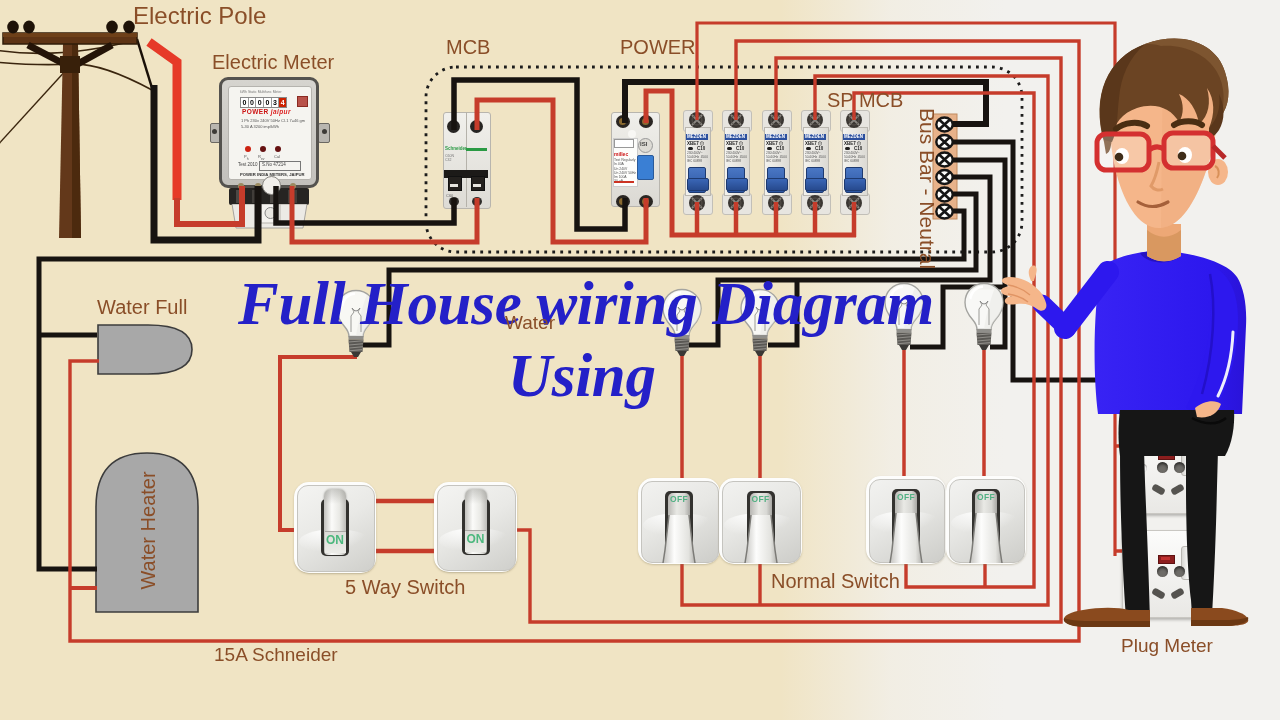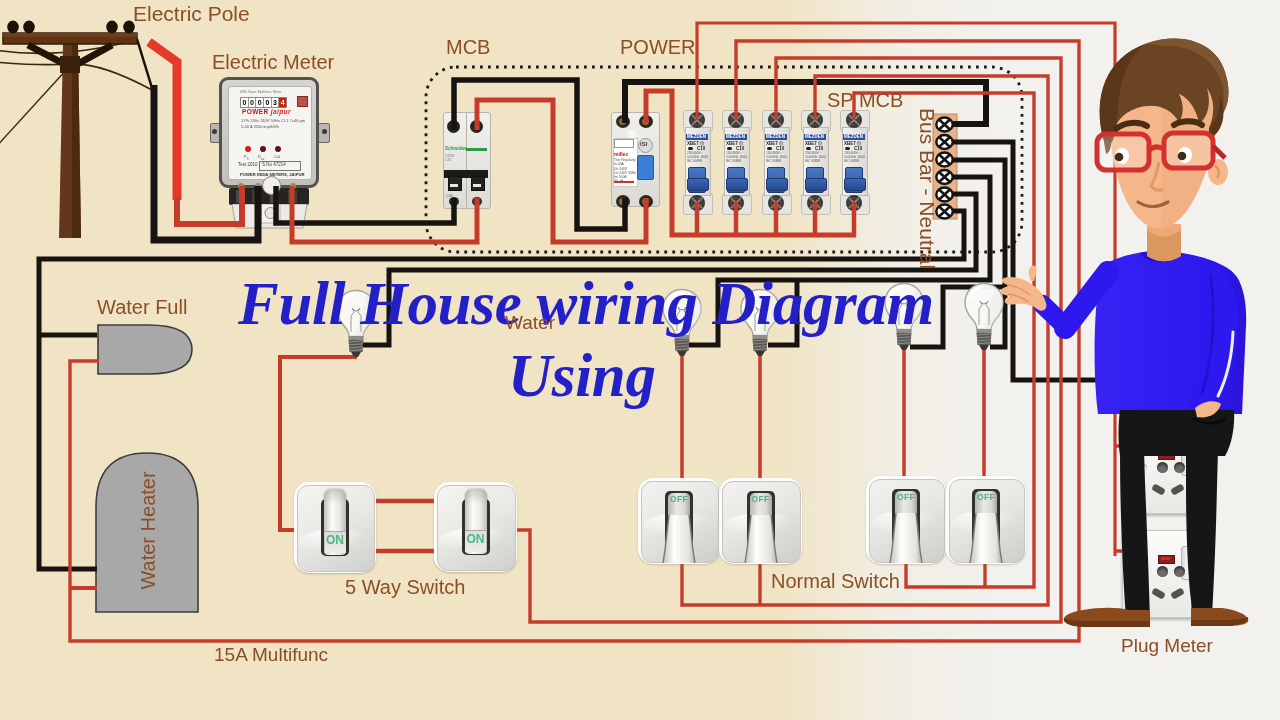--- a/index.html
+++ b/index.html
@@ -533,28 +533,28 @@
 
     <path d="M215,398 C223,391 235,389 241,394 C238,404 228,409 217,407 Z" fill="#f5b68a"></path>
     <path d="M212,408 C224,415 238,415 246,408" fill="none" stroke="#0a0a0a" stroke-width="2.5"></path>
 
     <path d="M149,600 L170,600 L170,617 L110,617 C96,617 86,615 84,610 C83,606 90,602 103,600 C119,597 138,597 149,600 Z" fill="#8a4a1e"></path>
     <path d="M170,611 L108,611 C98,611 88,610 84,608 C82,613 90,616 102,617 L170,617 Z" fill="#6b3813"></path>
     <path d="M211,598 L234,598 L242,598 C256,600 266,604 268,609 C270,614 260,616 246,616 L211,616 Z" fill="#8a4a1e"></path>
     <path d="M211,610 L246,610 C256,610 264,609 268,607 C270,611 262,615 248,616 L211,616 Z" fill="#6b3813"></path>
   </svg>
 
-  <div class="lbl" style="left:133px;top:2px;font-size:21px;">Electric Pole</div>
+  <div class="lbl" style="left:133px;top:2px;font-size:24px;">Electric Pole</div>
   <div class="lbl" style="left:212px;top:51px;font-size:20px;">Electric Meter</div>
   <div class="lbl" style="left:446px;top:36px;font-size:20px;">MCB</div>
   <div class="lbl" style="left:620px;top:36px;font-size:20px;">POWER</div>
   <div class="lbl" style="left:827px;top:89px;font-size:20px;">SP MCB</div>
   <div class="lbl" style="left:505px;top:312px;font-size:19px;">Water</div>
   <div class="lbl" style="left:97px;top:296px;font-size:20px;">Water Full</div>
   <div class="lbl" style="left:345px;top:576px;font-size:20px;">5 Way Switch</div>
   <div class="lbl" style="left:771px;top:570px;font-size:20px;">Normal Switch</div>
-  <div class="lbl" style="left:214px;top:644px;font-size:19px;">15A Multifunc</div>
+  <div class="lbl" style="left:214px;top:644px;font-size:19px;">15A Schneider</div>
   <div class="lbl" style="left:1121px;top:635px;font-size:19px;">Plug Meter</div>
   <svg class="abs" style="left:880px;top:80px" width="60" height="240">
     <text x="0" y="0" transform="translate(40,28) rotate(90)" font-family="Liberation Sans, sans-serif" font-size="21" fill="#8a4e28">Bus Bar - Neutral</text>
   </svg>
 
 </div>
 
 </body></html>

